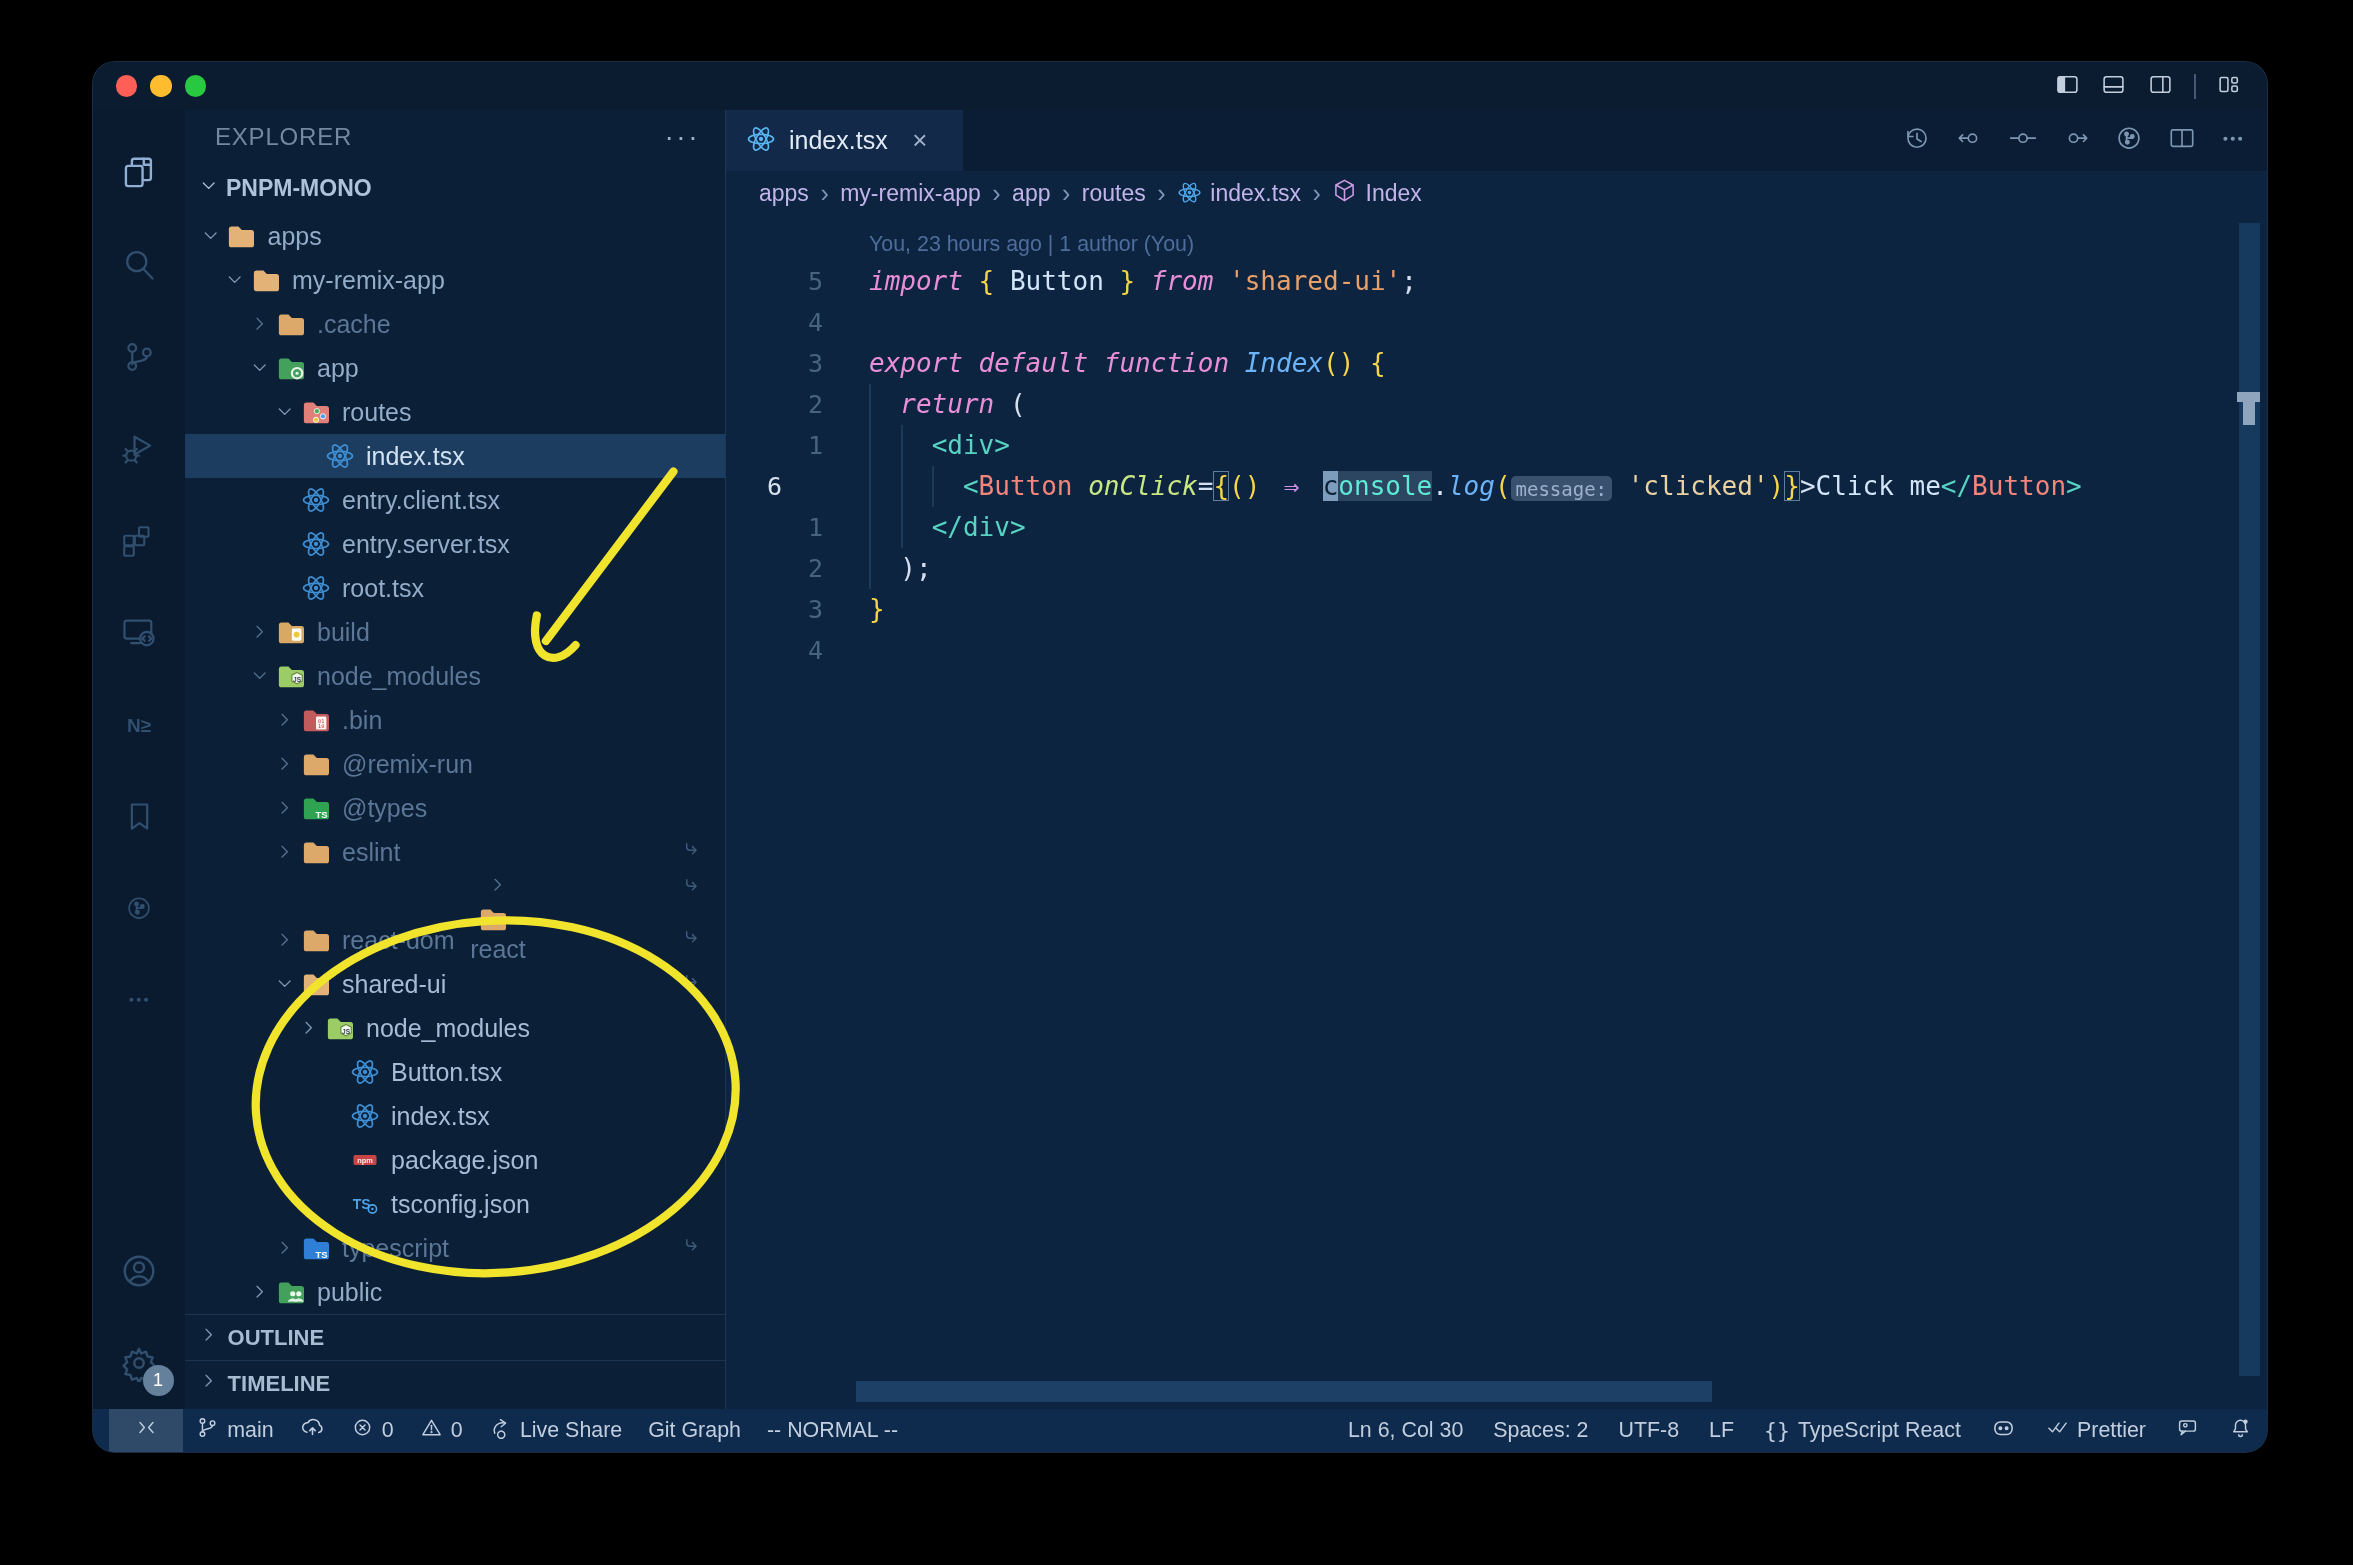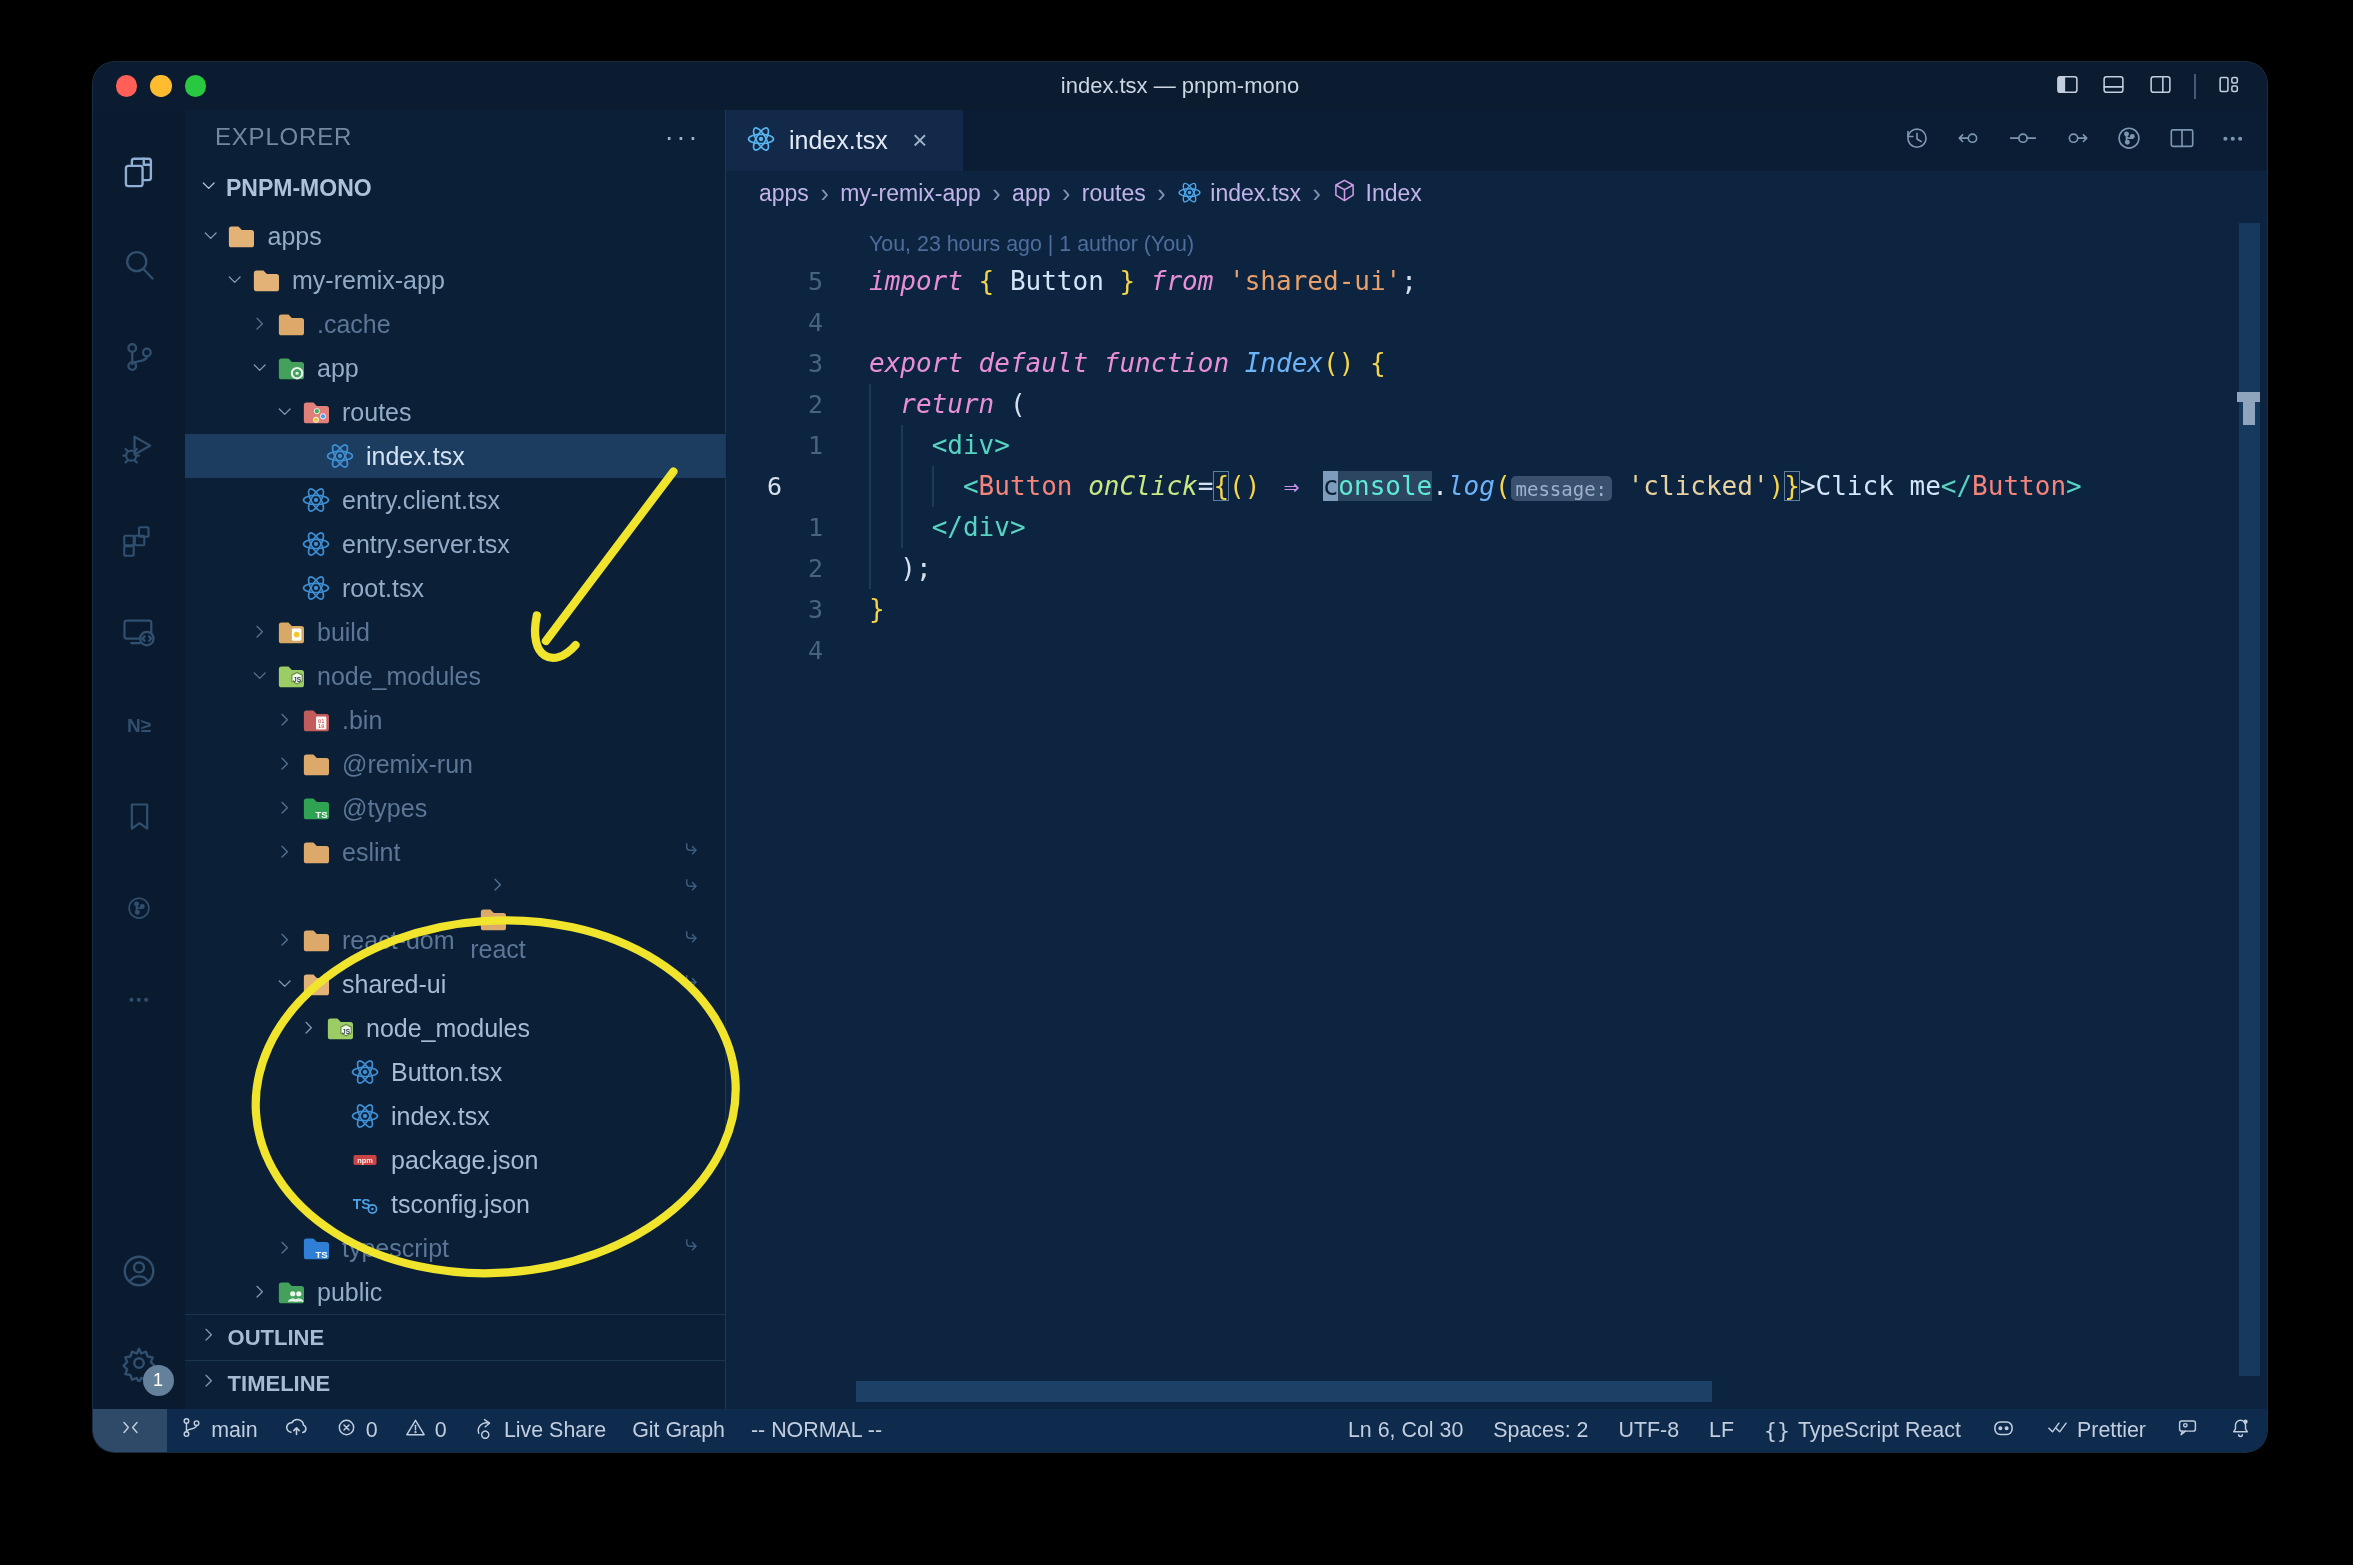--- a/index.html
+++ b/index.html
@@ -71,40 +71,39 @@
   .tok-arrow{color:#d293ea;display:inline-block;width:31px;text-align:center;}
   .tok-cursor{background:#7e9cbc;color:#0b2136;}
   .tok-hl{background:#2c4560;color:#5eead4;}
   .tok-inlay{background:#39506e;color:#9db1cd;border-radius:5px;padding:1.6px 5px;font-size:19px;}
   #vscroll{position:absolute;right:6.6px;top:8.2px;bottom:33px;width:21.4px;background:#163a5e;}
   #vmark1{position:absolute;left:-1.6px;top:169px;width:23px;height:10px;background:#8fa5bd;}
   #vmark2{position:absolute;left:4.1px;top:179px;width:12.3px;height:23px;background:#8fa5bd;}
   #hscroll{position:absolute;left:130px;bottom:6.6px;width:856px;height:21.4px;background:#1c4066;}
   
   #statusbar{height:43px;flex:0 0 43px;background:#0e2b4d;display:flex;align-items:center;color:#c2cede;font-size:21.4px;justify-content:space-between;}
-  #sb-left,#sb-right{display:flex;align-items:center;height:100%;}
+  #sb-left,#sb-right{display:flex;align-items:center;height:100%;margin-left:16px;}
   .sb-item{display:flex;align-items:center;gap:8.2px;padding:0 13px;height:100%;}
   .sb-item.remote{background:#2e4a68;width:74px;justify-content:center;padding:0;}
   #sb-right .sb-item{padding:0 15px;}
   
   #annotations{position:absolute;inset:0;pointer-events:none;}
 </style>
 </head>
 <body>
 
 <div id="stage">
   <div id="window">
 
     <div id="titlebar">
       <div class="traffic">
         <div class="light" id="light-close" style="background: rgb(255, 95, 87);"></div>
         <div class="light" id="light-min" style="background: rgb(254, 188, 46);"></div>
         <div class="light" id="light-max" style="background: rgb(40, 200, 64);"></div>
       </div>
-      <div id="win-title">index.tsx — pnpm-mono</div>
       <div class="tb-icons" id="tb-icons">
           <span><svg width="25" height="25" viewBox="0 0 32 32" fill="none" stroke="currentColor" stroke-width="2" stroke-linecap="round" stroke-linejoin="round">
               <rect x="4" y="6" width="24" height="20" rx="3"></rect>
               <path d="M4 9 a3 3 0 0 1 3-3 h5 v20 h-5 a3 3 0 0 1-3-3 z" fill="currentColor"></path>
             </svg></span>
           <span><svg width="25" height="25" viewBox="0 0 32 32" fill="none" stroke="currentColor" stroke-width="2" stroke-linecap="round" stroke-linejoin="round">
               <rect x="4" y="6" width="24" height="20" rx="3"></rect>
               <path d="M4 19 h24"></path>
             </svg></span>
           <span><svg width="25" height="25" viewBox="0 0 32 32" fill="none" stroke="currentColor" stroke-width="2" stroke-linecap="round" stroke-linejoin="round">

